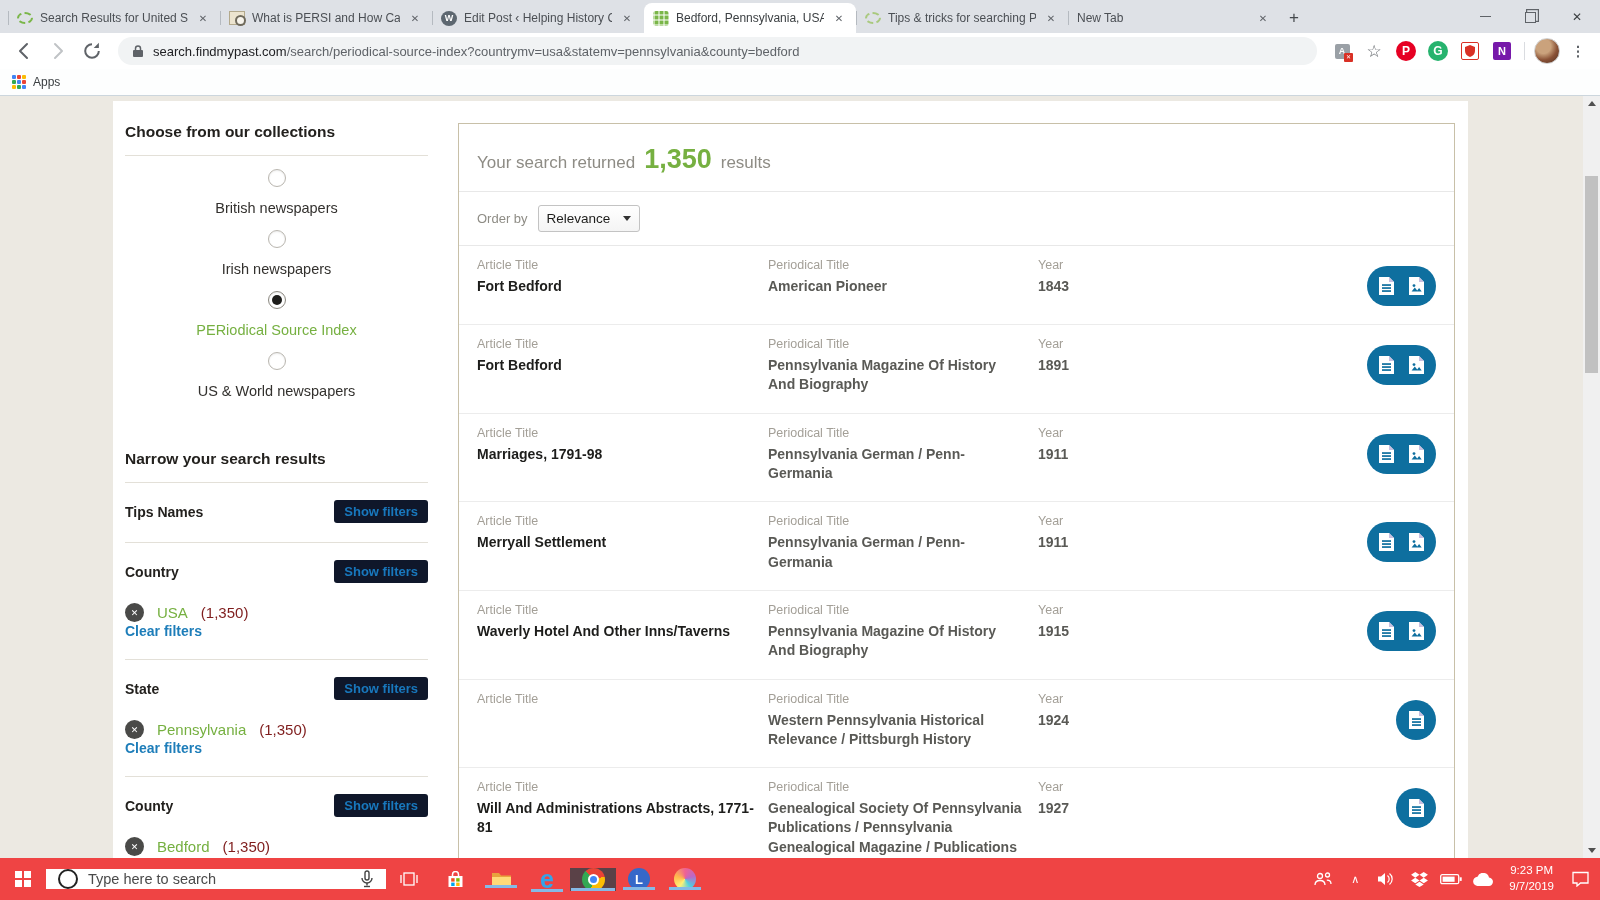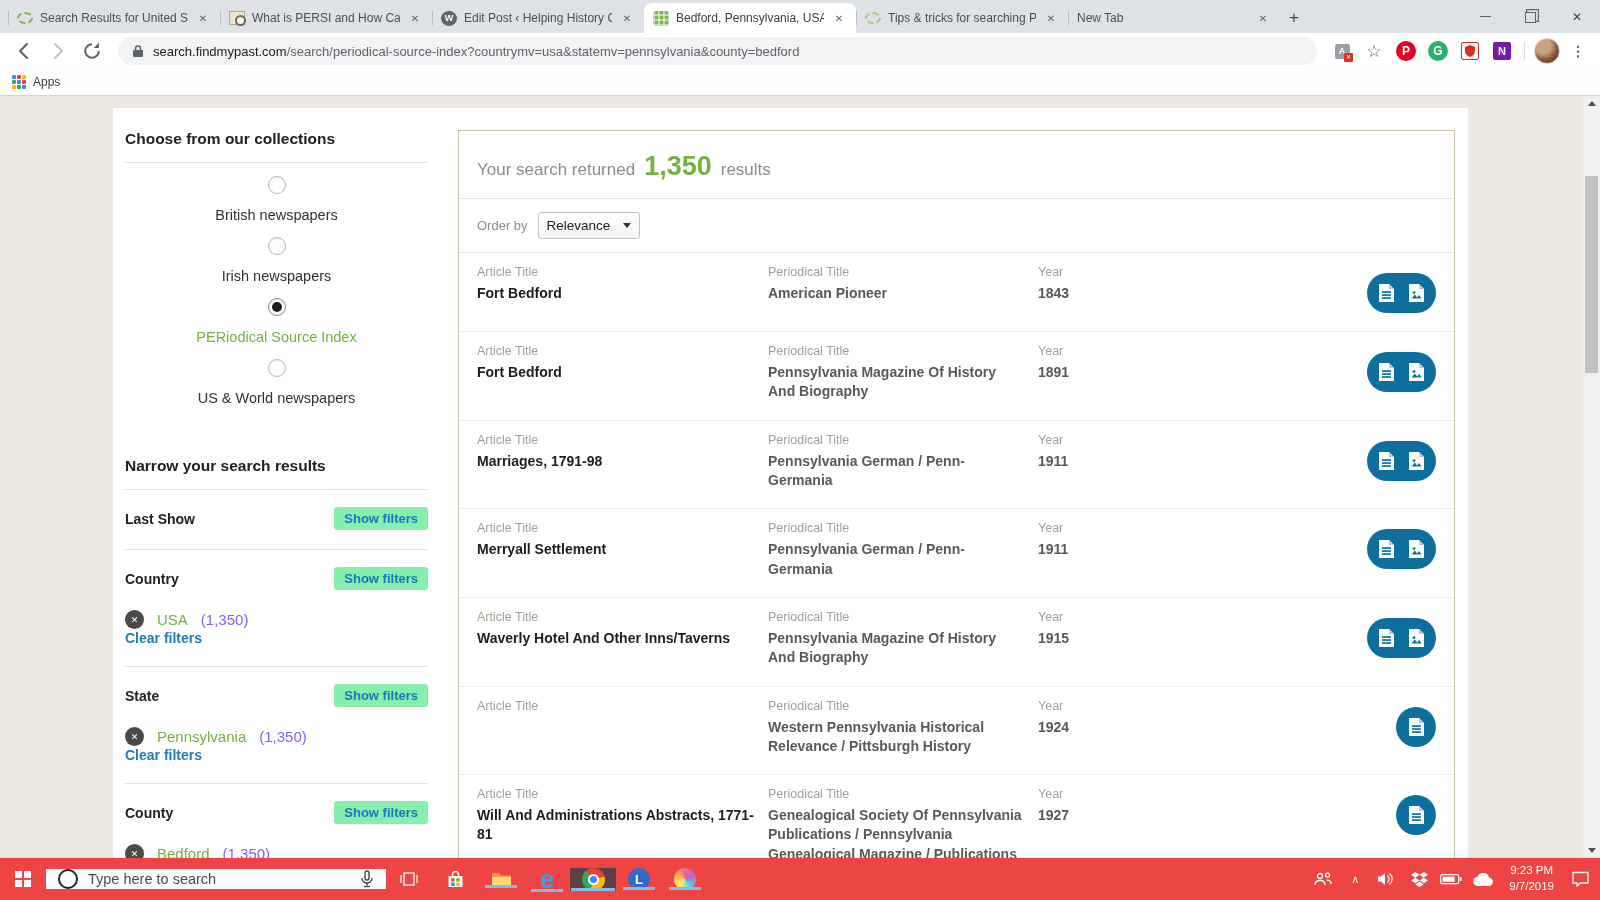--- a/index.html
+++ b/index.html
@@ -60,42 +60,42 @@
   .kebab::before { content:"⋮"; font-weight:bold; }
 
   
   .bookmarks { height:27px; background:#fdfefe; display:flex; align-items:center; padding:0 12px; gap:7px; border-bottom:1px solid #ccd6dd; flex:0 0 27px; }
   .appsgrid { width:14px; height:14px; display:grid; grid-template-columns:repeat(3,4px); grid-template-rows:repeat(3,4px); gap:1px; }
   .appsgrid i { border-radius:1px; }
   .bk-label { font-size:12px; color:#3c4043; }
 
   
   .page { flex:1; background:#ece9e2; position:relative; overflow:hidden; }
-  .wrapper { position:absolute; left:113px; top:12px; width:1355px; height:100%; background:#fff; display:flex; align-items:flex-start; }
+  .wrapper { position:absolute; left:113px; top:5px; width:1355px; height:100%; background:#fff; display:flex; align-items:flex-start; }
 
   
   .sidebar { width:345px; flex:0 0 345px; padding:22px 30px 0 12px; }
   .side-h { font-size:15.5px; font-weight:bold; color:#23211e; padding-bottom:14px; border-bottom:1px solid #e3e0d8; }
   .side-h2 { font-size:15.5px; font-weight:bold; color:#23211e; padding:26px 0 14px; border-bottom:1px solid #e3e0d8; margin-top:14px; }
   .coll-list { padding:6px 0 4px; }
   .coll { display:flex; align-items:center; gap:13px; padding:7px 0; cursor:pointer;flex-direction:column; }
   .radio { width:18px; height:18px; border-radius:50%; border:1px solid #b9b6af; background:#fff; flex:0 0 18px; display:grid; place-items:center; box-shadow:inset 0 1px 2px rgba(0,0,0,.08); }
   .coll.selected .radio { border-color:#8b8880; }
   .coll.selected .radio::before { content:""; width:10px; height:10px; border-radius:50%; background:#1d1d1b; }
   .coll-label { font-size:14.5px; color:#33312e; }
   .coll.selected .coll-label { color:#76b041; }
   .fsec { padding:17px 0 19px; border-bottom:1px solid #e3e0d8; }
   .fsec-top { display:flex; align-items:center; justify-content:space-between; }
   .fsec-label { font-size:14px; font-weight:bold; color:#23211e; }
-  .showf { background:#86efac; color:#1878bd; font-size:13px; font-weight:bold; padding:4px 10px; border-radius:3px; border:none; cursor:pointer; }
+  .showf { background:#0f172a; color:#1878bd; font-size:13px; font-weight:bold; padding:4px 10px; border-radius:3px; border:none; cursor:pointer; }
   .chip { display:flex; align-items:center; gap:13px; margin-top:20px; }
   .chip-x { width:19px; height:19px; border-radius:50%; background:#4a4a48; color:#fff; display:grid; place-items:center; cursor:pointer; }
   .chip-x::before { content:"✕"; font-size:9px; }
   .chip-val { font-size:15px; color:#76b041; }
-  .chip-cnt { font-size:15px; color:#8b5cf6; }
+  .chip-cnt { font-size:15px; color:#7f1d1d; }
   .clearf { display:inline-block; font-size:14px; font-weight:bold; color:#1d7db9; cursor:pointer; }
 
   
   .panel { width:997px; flex:0 0 997px; margin-top:22px; background:#fff; border:1px solid #c8c0a8; }
   .p-head { padding:20px 18px 16px; border-bottom:1px solid #e8e8e8; display:flex; align-items:baseline; gap:9px; }
   .p-pre, .p-suf { font-size:17px; color:#8e8c85; }
   .p-count { font-size:27px; font-weight:bold; color:#76b041; }
   .orderby { padding:13px 18px; border-bottom:1px solid #e8e8e8; display:flex; align-items:center; gap:10px; }
   .ob-label { font-size:13px; color:#8e8c85; }
   .ob-select { width:102px; height:27px; border:1px solid #c3c3c3; border-radius:3px; background:linear-gradient(#fff,#f4f4f4); display:flex; align-items:center; justify-content:space-between; padding:0 8px; font-size:13.5px; color:#1d1d1b; cursor:pointer; }
@@ -273,21 +273,21 @@
   </div>
             <div class="coll">
     <span class="radio"></span>
     <span class="coll-label">US &amp; World newspapers</span>
   </div>
           </div>
         <div class="side-h2">Narrow your search results</div>
         <div id="fsecs">
             <div class="fsec">
     <div class="fsec-top">
-      <span class="fsec-label">Last Show</span>
+      <span class="fsec-label">Tips Names</span>
       <button class="showf">Show filters</button>
     </div>
 
   </div>
             <div class="fsec">
     <div class="fsec-top">
       <span class="fsec-label">Country</span>
       <button class="showf">Show filters</button>
     </div>
     <div class="chip">

